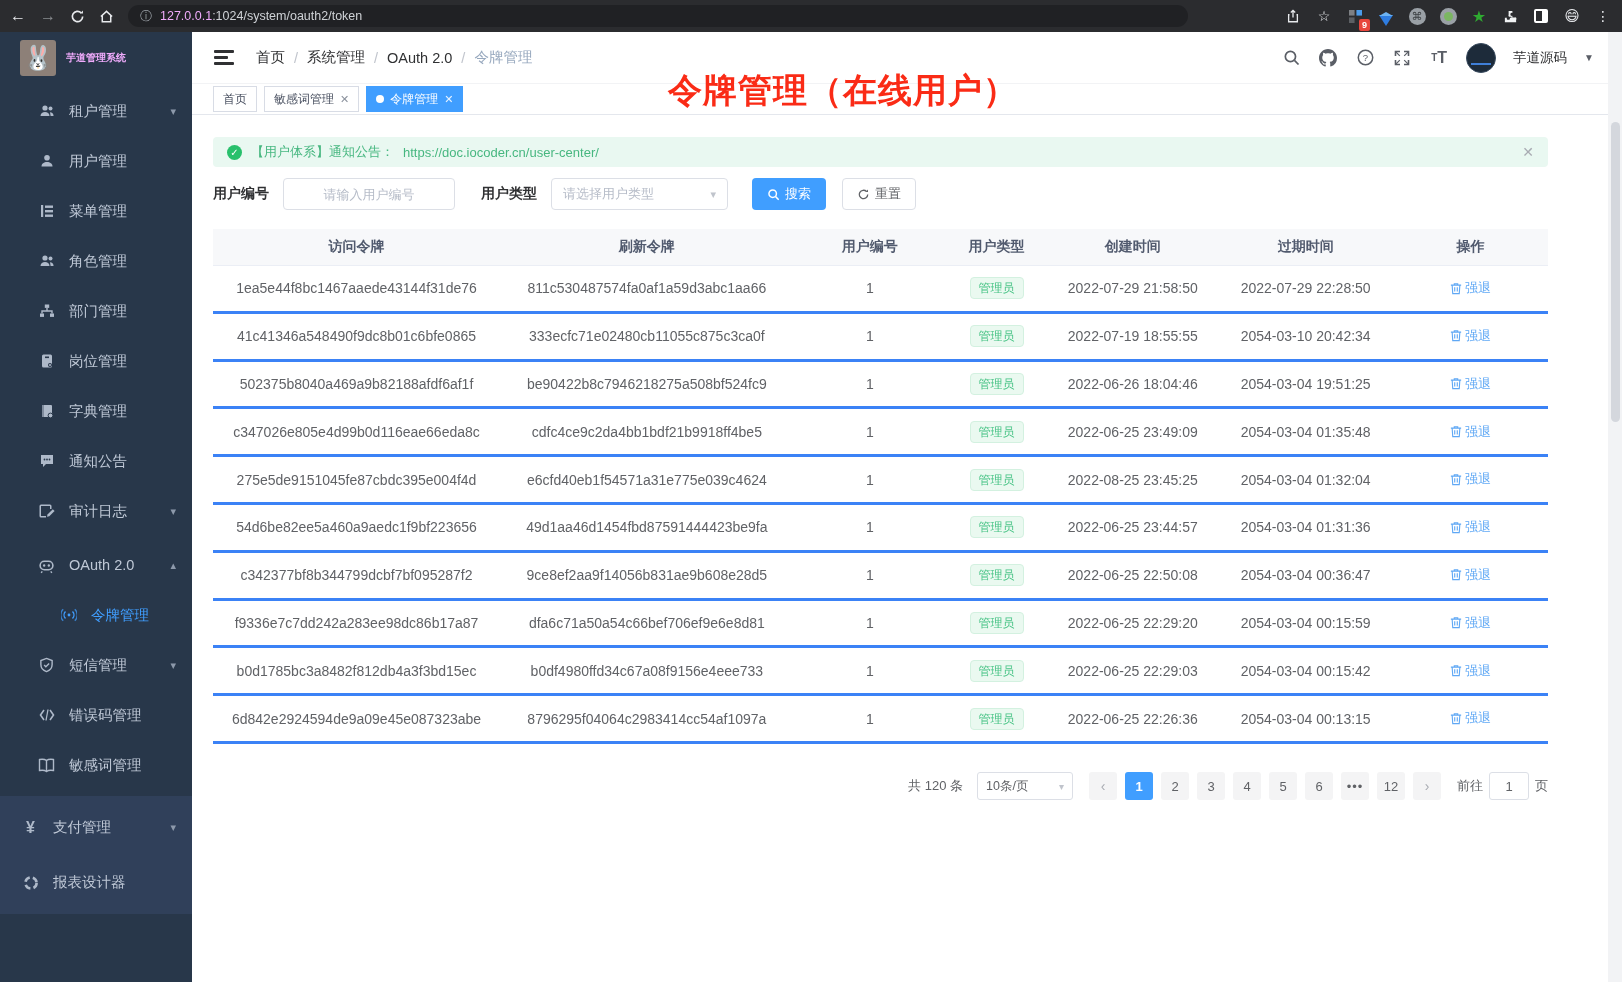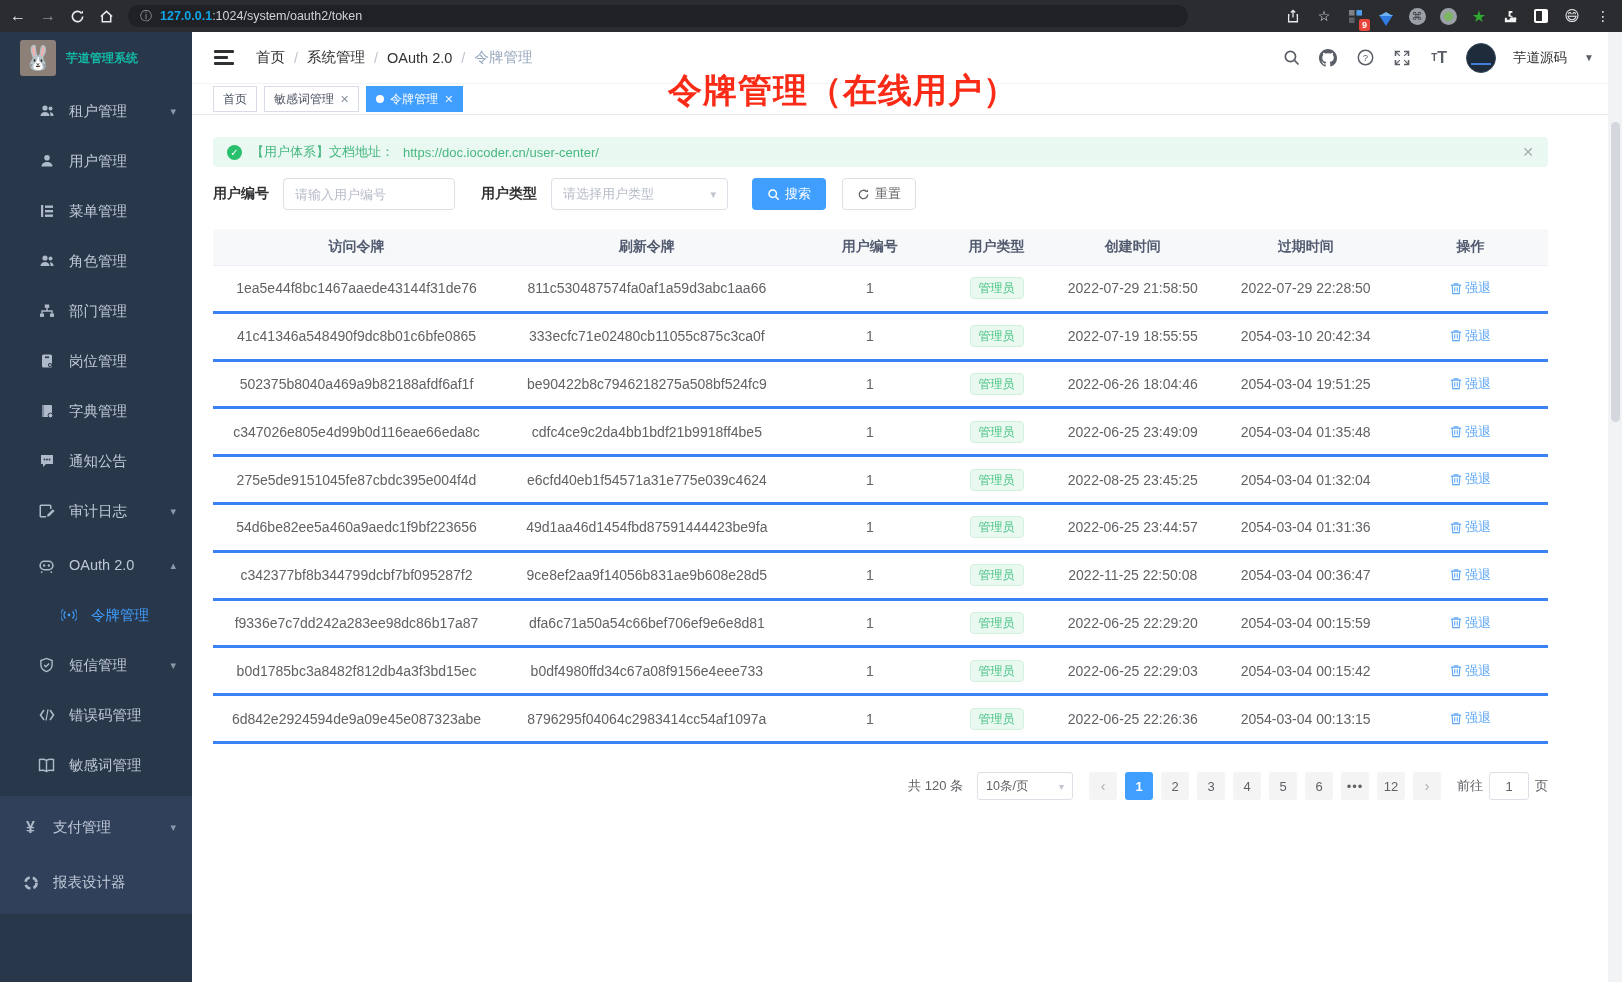--- a/index.html
+++ b/index.html
@@ -8,41 +8,41 @@
 
   
   .browser-bar { position:absolute; left:0; top:0; width:1622px; height:32px;
     background:#2b2c2f; display:flex; align-items:center; padding:0 10px; gap:14px; z-index:50;}
   .nav-glyph { color:#e8eaed; font-size:16px; line-height:1; cursor:pointer;}
   .nav-glyph.dim { color:#8a8d91; }
   .url-pill { flex:1; max-width:1060px; height:22px; background:#202124; border-radius:12px;
     display:flex; align-items:center; padding:0 12px; gap:8px; }
   .url-pill .info-i { color:#9aa0a6; font-size:12px; }
   .url-text { color:#cfd2d6; font-size:12.5px; white-space:nowrap; }
-  .url-text b { color:#0ea5e9; font-weight:bold; }
+  .url-text b { color:#f0abfc; font-weight:normal; }
   .ext-tray { display:flex; align-items:center; gap:13px; margin-left:auto; }
   .ext-icon { width:18px; height:18px; display:flex; align-items:center; justify-content:center;
     font-size:14px; color:#e8eaed; position:relative; cursor:pointer;}
   .ext-badge { position:absolute; right:-6px; bottom:-6px; background:#e8453c; color:#fff;
     font-size:9px; padding:1px 3px; border-radius:2px; font-weight:bold;}
   .gem { width:0;height:0;border-left:7px solid transparent;border-right:7px solid transparent;border-top:11px solid #2f7de1; position:relative;}
   .gem:before{content:"";position:absolute;left:-7px;top:-14px;border-left:7px solid transparent;border-right:7px solid transparent;border-bottom:4px solid #6db3f2;}
   .gray-circle { width:17px;height:17px;border-radius:50%;background:#9aa0a6;display:flex;align-items:center;justify-content:center;color:#3c4043;font-size:11px;}
   .green-dot-circle { width:17px;height:17px;border-radius:50%;background:#9aa0a6;display:flex;align-items:center;justify-content:center;}
   .green-dot-circle i{width:9px;height:9px;border-radius:50%;background:#7bb662;display:block;}
   .green-star { color:#2faa31; font-size:16px; }
   .emoji-face { font-size:15px; }
   .sidebar-sq { width:14px;height:14px;border:2px solid #fff;border-right-width:6px;border-radius:2px;}
 
   
   .sidebar { position:absolute; left:0; top:32px; width:192px; height:950px; background:#28374a; }
   .logo-row { height:52px; display:flex; align-items:center; gap:10px; padding-left:20px; background:#28374a;}
   .logo-img { width:36px; height:36px; border-radius:3px; background:#8d8078; display:flex;
     align-items:center; justify-content:center; font-size:24px; overflow:hidden;}
-  .logo-title { color:#14b8a6; font-size:12px; font-weight:bold; }
+  .logo-title { color:#f0abfc; font-size:10px; font-weight:bold; }
   .menu { padding-top:2px; }
   .menu-item { height:50px; display:flex; align-items:center; gap:14px; padding-left:38px;
     color:#bfc8d6; font-size:14.5px; cursor:pointer; position:relative;}
   .menu-item .mi-icon { width:17px; height:17px; flex:0 0 17px; display:flex; align-items:center;
     justify-content:center; color:#aeb9c9; font-size:14px;}
   .menu-item.sub { padding-left:60px; }
   .menu-item.active, .menu-item.active .mi-icon { color:#409eff; }
   .menu-item .arrow { position:absolute; right:16px; color:#8d99ab; font-size:11px; }
   .menu-sect { background:#30405a; margin-top:6px; padding:4px 0; }
   .menu-sect .menu-item { padding-left:22px; height:55px; }
@@ -87,21 +87,21 @@
   .alert .chk { width:15px; height:15px; border-radius:50%; background:#28c06c; color:#fff;
     font-size:10px; display:flex; align-items:center; justify-content:center;}
   .alert-text { font-size:13px; color:#47b780; }
   .alert-link { font-size:13px; color:#47b780; text-decoration:none; cursor:pointer;}
   .alert-close { margin-left:auto; color:#a8abb2; font-size:14px; cursor:pointer;}
 
   .filter-row { position:absolute; left:21px; top:63px; display:flex; align-items:center; gap:12px;}
   .f-label { font-size:14px; font-weight:bold; color:#303133; margin-right:2px;}
   .f-input, .f-select { height:32px; border:1px solid #dcdfe6; border-radius:4px; background:#fff;
     font-size:13px; color:#606266; padding:0 11px; outline:none;
-    font-family:"Liberation Sans", sans-serif;}
+    font-family:"Liberation Sans", sans-serif;text-align:center;}
   .f-input { width:172px; }
   .f-input::placeholder { color:#b6bcc8; }
   .f-select { width:177px; display:flex; align-items:center; justify-content:space-between;
     color:#b6bcc8; cursor:pointer; margin-right:12px;}
   .f-select .sel-arrow { color:#c0c4cc; font-size:11px; }
   .btn { height:32px; border-radius:4px; font-size:13px; display:flex; align-items:center;
     gap:5px; padding:0 14px; cursor:pointer; border:1px solid transparent;}
   .btn-primary { background:#409eff; color:#fff; }
   .btn-plain { background:#fff; color:#606266; border-color:#dcdfe6; margin-left:4px;}
 
@@ -457,21 +457,21 @@
     <span class="tclose">✕</span>
   </div>
 </div>
 
 <div class="annotation">令牌管理（在线用户）</div>
 
 <div class="content">
 
   <div class="alert">
     <span class="chk">✓</span>
-    <span class="alert-text">【用户体系】文档地址：</span>
+    <span class="alert-text">【用户体系】通知公告：</span>
     <a class="alert-link">https://doc.iocoder.cn/user-center/</a>
     <span class="alert-close">✕</span>
   </div>
 
   <div class="filter-row">
     <span class="f-label">用户编号</span>
     <input class="f-input" placeholder="请输入用户编号" style="">
     <span class="f-label" style="margin-left:14px;">用户类型</span>
     <div class="f-select">
       <span>请选择用户类型</span>
@@ -592,21 +592,21 @@
             </svg>
             <span>强退</span>
           </a></div>
     </div>
 
     <div class="tr tbody-row">
       <div class="td c0">c342377bf8b344799dcbf7bf095287f2</div>
       <div class="td c1">9ce8ef2aa9f14056b831ae9b608e28d5</div>
       <div class="td c2">1</div>
       <div class="td c3"><span class="badge">管理员</span></div>
-      <div class="td c4">2022-11-25 22:50:08</div>
+      <div class="td c4">2022-06-25 22:50:08</div>
       <div class="td c5">2054-03-04 00:36:47</div>
       <div class="td c6"><a class="act">
             <svg viewBox="0 0 14 15">
               <path d="M1 3.5h12M5 3.5V2h4v1.5M2.5 3.5l.7 10h7.6l.7-10M5.5 6v5M8.5 6v5" fill="none" stroke="#5fa8f5" stroke-width="1.3"></path>
             </svg>
             <span>强退</span>
           </a></div>
     </div>
 
     <div class="tr tbody-row">

